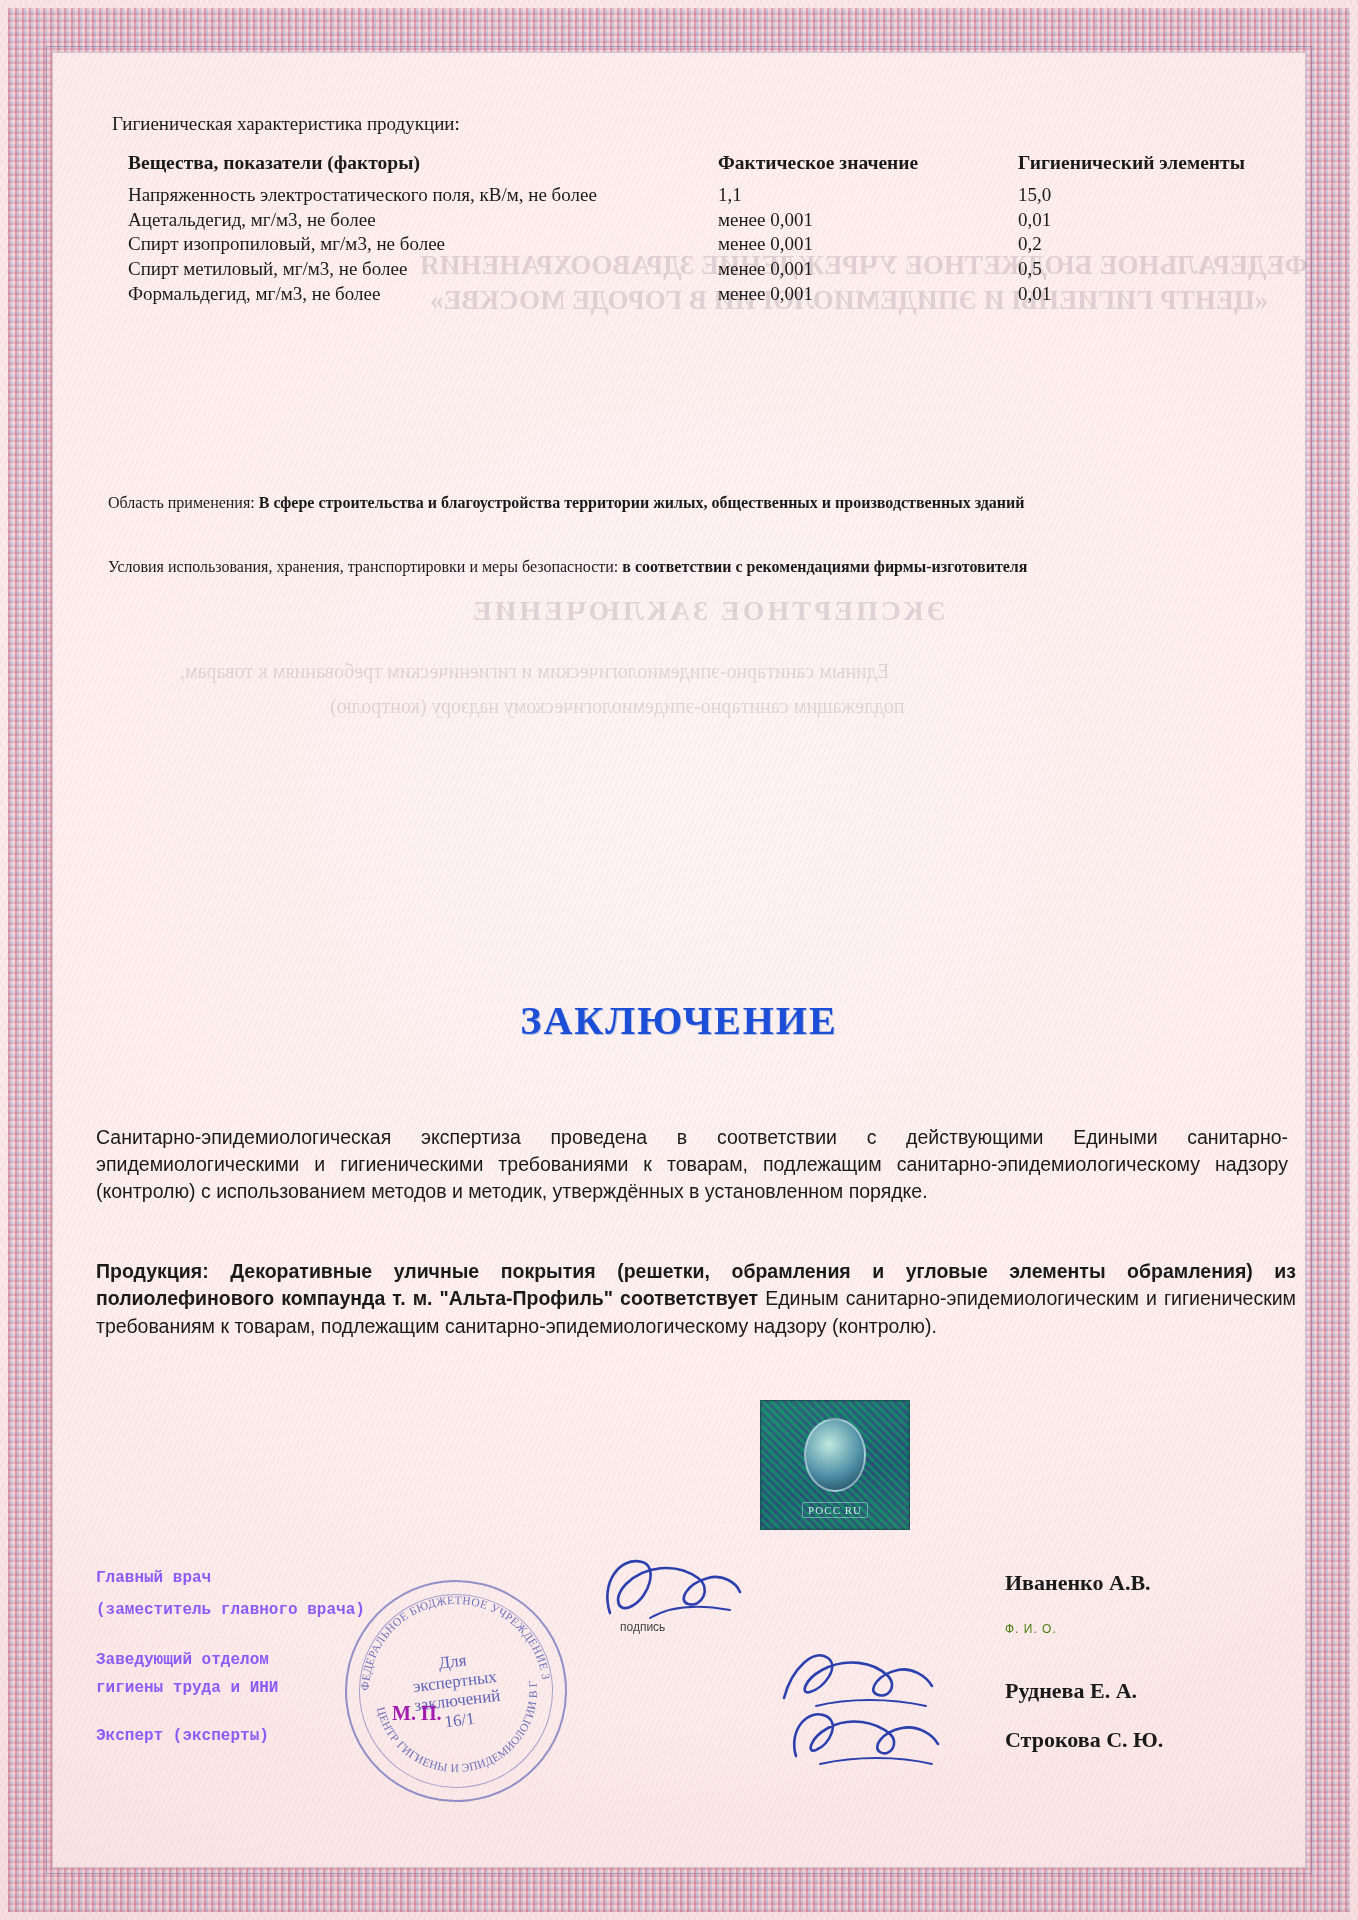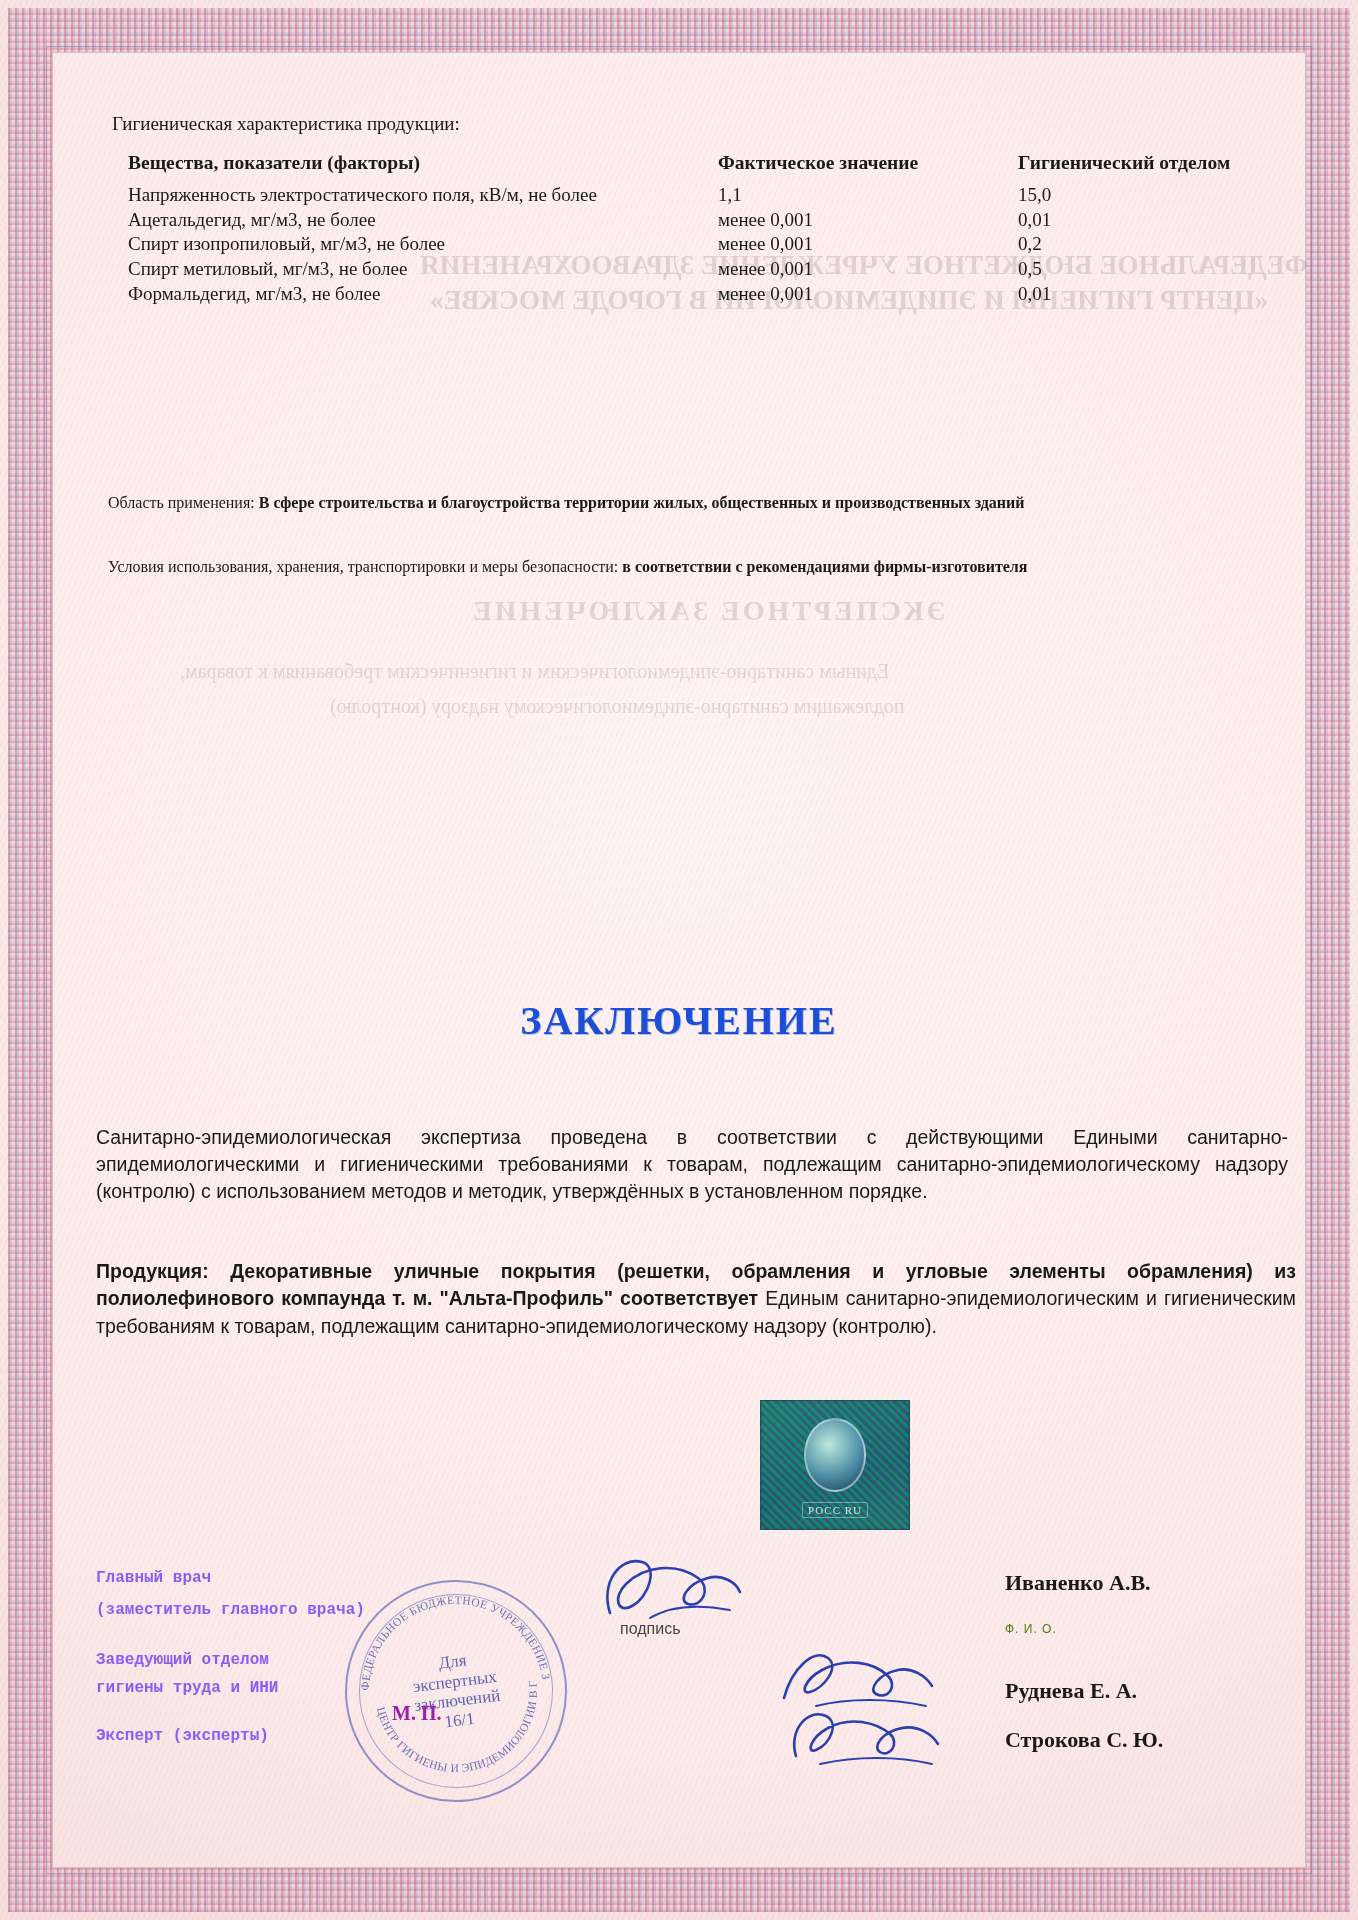--- a/index.html
+++ b/index.html
@@ -141,21 +141,21 @@
   }
   #name1{left:1005px;top:1570px;}
   #name2{left:1005px;top:1678px;}
   #name3{left:1005px;top:1727px;}
 
   #fio-cap{
     position:absolute;left:1005px;top:1622px;font-size:12px;letter-spacing:1px;color:#4d7c0f;
     font-family:"Liberation Sans", sans-serif;
   }
   #podpis-cap{
-    position:absolute;left:600px;top:1620px;font-size:16px;color:#444;
+    position:absolute;left:600px;top:1620px;font-size:12px;color:#444;
     font-family:"Liberation Sans", sans-serif;
     padding-left:20px;
   }
 
   
   .ink{position:absolute;stroke:#2b3fae;fill:none;stroke-linecap:round;stroke-linejoin:round;}
 
   
   #stamp{
     position:absolute;left:345px;top:1580px;width:218px;height:218px;
@@ -202,21 +202,21 @@
 
 <div class="content">
 
   <div id="hygiene-title">Гигиеническая характеристика продукции:</div>
 
   <table class="params">
     <thead>
       <tr>
         <th class="col-name">Вещества, показатели (факторы)</th>
         <th class="col-val">Фактическое значение</th>
-        <th class="col-norm">Гигиенический отделом</th>
+        <th class="col-norm">Гигиенический элементы</th>
       </tr>
     </thead>
     <tbody>
       <tr>
         <td class="col-name">Напряженность электростатического поля, кВ/м, не более</td>
         <td class="col-val">1,1</td>
         <td class="col-norm">15,0</td>
       </tr>
       <tr>
         <td class="col-name">Ацетальдегид, мг/м3, не более</td>

